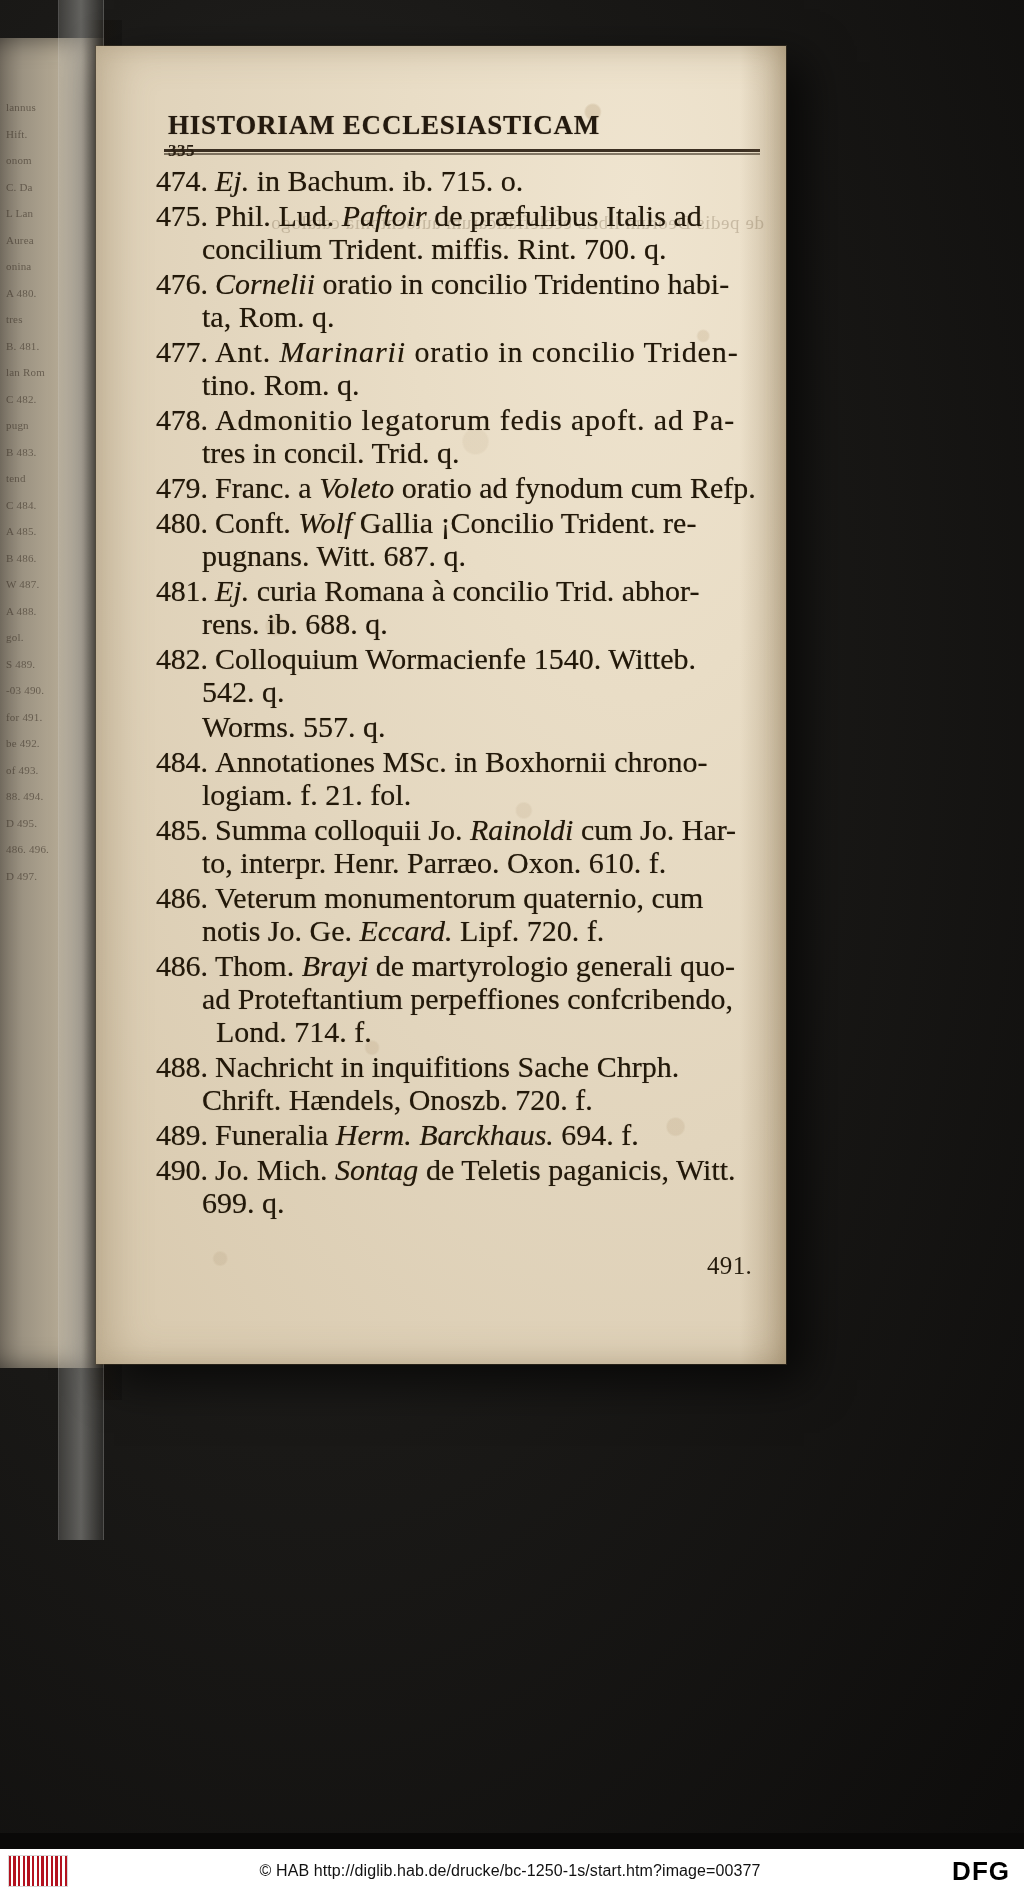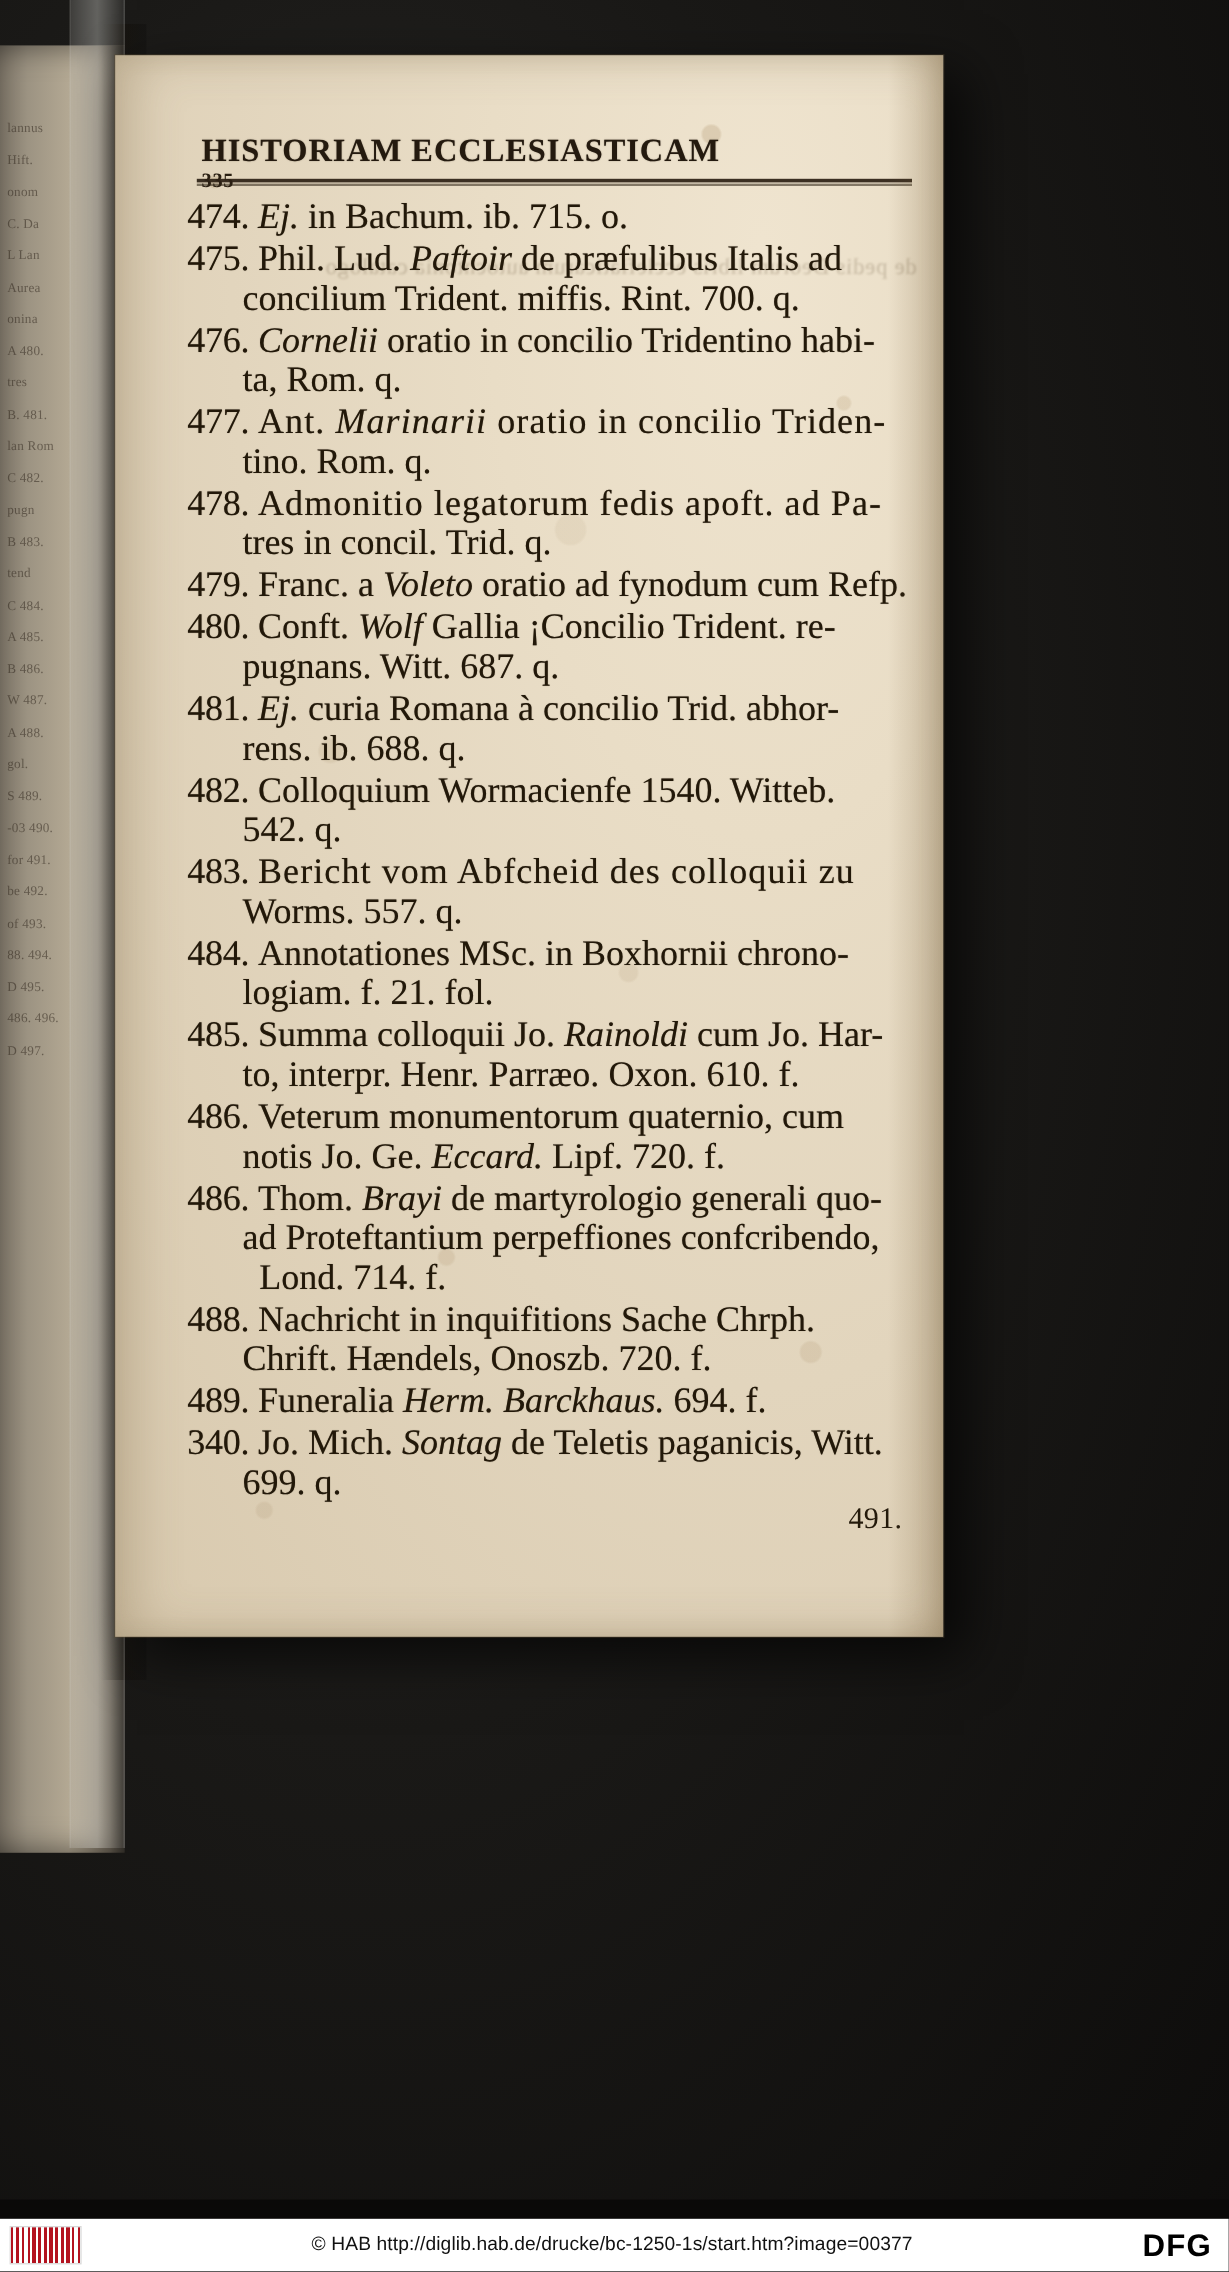--- a/index.html
+++ b/index.html
@@ -22,21 +22,21 @@
     background:
       radial-gradient(ellipse at 30% 35%, #2b2a28 0%, #1a1917 45%, #0d0c0b 100%);
   }
 
   
   #facing-page {
     position: absolute;
     left: 0;
     top: 38px;
     width: 104px;
-    height: 1506px;
+    height: 1330px;
     background: linear-gradient(90deg, #7a7265 0%, #9c9382 22%, #b3a893 55%, #8d8271 88%, #5d564b 100%);
     box-shadow: inset -14px 0 26px rgba(0,0,0,.55);
     overflow: hidden;
   }
   #facing-page .ghost-col {
     position: absolute;
     left: 6px;
     top: 56px;
     right: 4px;
     color: rgba(46,36,26,.52);
@@ -354,21 +354,20 @@
       </div>
       <div class="entry">
         <span class="ln first"><span class="num">481. </span><span class="it">Ej. </span><span>curia </span><span>Romana </span><span>à </span><span>concilio </span><span>Trid. </span><span>abhor-</span></span>
         <span class="ln cont"><span>rens. </span><span>ib. </span><span>688. </span><span>q.</span></span>
       </div>
       <div class="entry">
         <span class="ln first"><span class="num">482. </span><span>Colloquium </span><span>Wormacienfe </span><span>1540. </span><span>Witteb.</span></span>
         <span class="ln cont"><span>542. </span><span>q.</span></span>
       </div>
       <div class="entry">
-        <span class="ln first wide"><span class="num">483. </span><span>Bericht </span><span>vom </span><span>Abfcheid </span><span>des </span><span>colloquii </span><span>zu</span></span>
         <span class="ln cont"><span>Worms. </span><span>557. </span><span>q.</span></span>
       </div>
       <div class="entry">
         <span class="ln first"><span class="num">484. </span><span>Annotationes </span><span>MSc. </span><span>in </span><span>Boxhornii </span><span>chrono-</span></span>
         <span class="ln cont"><span>logiam. </span><span>f. </span><span>21. </span><span>fol.</span></span>
       </div>
       <div class="entry">
         <span class="ln first"><span class="num">485. </span><span>Summa </span><span>colloquii </span><span>Jo. </span><span class="it">Rainoldi </span><span>cum </span><span>Jo. </span><span>Har-</span></span>
         <span class="ln cont"><span>to, </span><span>interpr. </span><span>Henr. </span><span>Parræo. </span><span>Oxon. </span><span>610. </span><span>f.</span></span>
       </div>
@@ -382,21 +381,21 @@
         <span class="ln cont2"><span>Lond. </span><span>714. </span><span>f.</span></span>
       </div>
       <div class="entry">
         <span class="ln first"><span class="num">488. </span><span>Nachricht </span><span>in </span><span>inquifitions </span><span>Sache </span><span>Chrph.</span></span>
         <span class="ln cont"><span>Chrift. </span><span>Hændels, </span><span>Onoszb. </span><span>720. </span><span>f.</span></span>
       </div>
       <div class="entry">
         <span class="ln first"><span class="num">489. </span><span>Funeralia </span><span class="it">Herm. </span><span class="it">Barckhaus. </span><span>694. </span><span>f.</span></span>
       </div>
       <div class="entry">
-        <span class="ln first"><span class="num">340. </span><span>Jo. </span><span>Mich. </span><span class="it">Sontag </span><span>de </span><span>Teletis </span><span>paganicis, </span><span>Witt.</span></span>
+        <span class="ln first"><span class="num">490. </span><span>Jo. </span><span>Mich. </span><span class="it">Sontag </span><span>de </span><span>Teletis </span><span>paganicis, </span><span>Witt.</span></span>
         <span class="ln cont"><span>699. </span><span>q.</span></span>
       </div>
     </div>
 
   <div id="catchword">491.</div>
 </div>
 
 <div id="bottom-dark"></div>
 
 <div id="footer">

